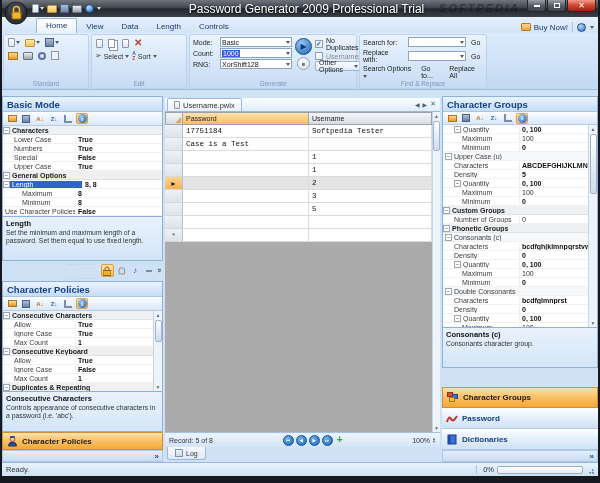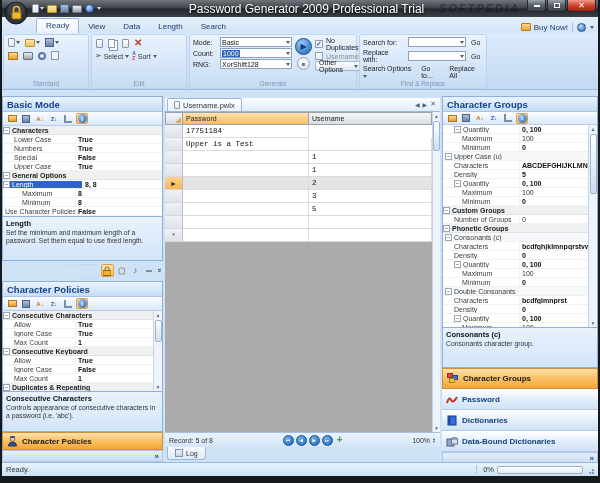--- a/index.html
+++ b/index.html
@@ -209,25 +209,25 @@
       <span class="wbtn">
             <span class="maxbox"></span>
           </span>
       <span class="wbtn close">
             <span>✕</span>
           </span>
     </div>
   </div>
 
   <div class="tabrow">
-    <span class="mtab active">Ready</span>
+    <span class="mtab active">Home</span>
     <span class="mtab">View</span>
     <span class="mtab">Data</span>
     <span class="mtab">Length</span>
-    <span class="mtab">Search</span>
+    <span class="mtab">Controls</span>
     <span class="tr-right">
       <span class="buynow">
             <span class="gift"></span>
             <span>Buy Now!</span>
           </span>
       <span class="vsep"></span>
       <span class="i-orb"></span>
       <span class="tri" style="border-top-color:#4a5c74"></span>
     </span>
   </div>
@@ -585,24 +585,25 @@
       <div class="gridwrap">
         <div class="gtable">
           <div class="ghead">
             <span class="ghsel"></span>
             <span class="gh pw">Password</span>
             <span class="gh un">Username</span>
           </div>
           <div class="gr">
                 <span class="rs"></span>
                 <span class="cell cpw">17751184</span>
+                <span class="cell cun">Softpedia Tester</span>
               </div>
           <div class="gr">
                 <span class="rs"></span>
-                <span class="cell cpw">Upper is a Test</span>
+                <span class="cell cpw">Case is a Test</span>
                 <span class="cell cun"></span>
               </div>
           <div class="gr">
                 <span class="rs"></span>
                 <span class="cell cpw"></span>
                 <span class="cell cun">1</span>
               </div>
           <div class="gr">
                 <span class="rs"></span>
                 <span class="cell cpw"></span>
@@ -845,28 +846,20 @@
               <path d="M1 8 Q3 1 5 5 Q7 9 11 2" fill="none" stroke="#c0392b" stroke-width="2"></path>
             </svg>
         <span>Password</span>
       </div>
       <div class="bnav">
         <svg width="12" height="11">
               <rect x="2" y="1" width="8" height="9" fill="#3a6fd9" stroke="#1a3c80"></rect>
               <rect x="2" y="1" width="2.5" height="9" fill="#1e4aa0"></rect>
             </svg>
         <span>Dictionaries</span>
-      </div>
-      <div class="bnav">
-        <svg width="12" height="11">
-              <rect x="1" y="3" width="7" height="7" fill="#8fa6c8" stroke="#4c618a"></rect>
-              <ellipse cx="8.5" cy="3" rx="3" ry="1.5" fill="#d8dee6" stroke="#6b7a90"></ellipse>
-              <rect x="5.5" y="3" width="6" height="5" fill="#d8dee6" stroke="#6b7a90"></rect>
-            </svg>
-        <span>Data-Bound Dictionaries</span>
       </div>
       <div class="chevstrip">
             <span>»</span>
           </div>
     </div>
   </div>
 
   <div class="status">
     <span>Ready.</span>
     <span class="sp">

